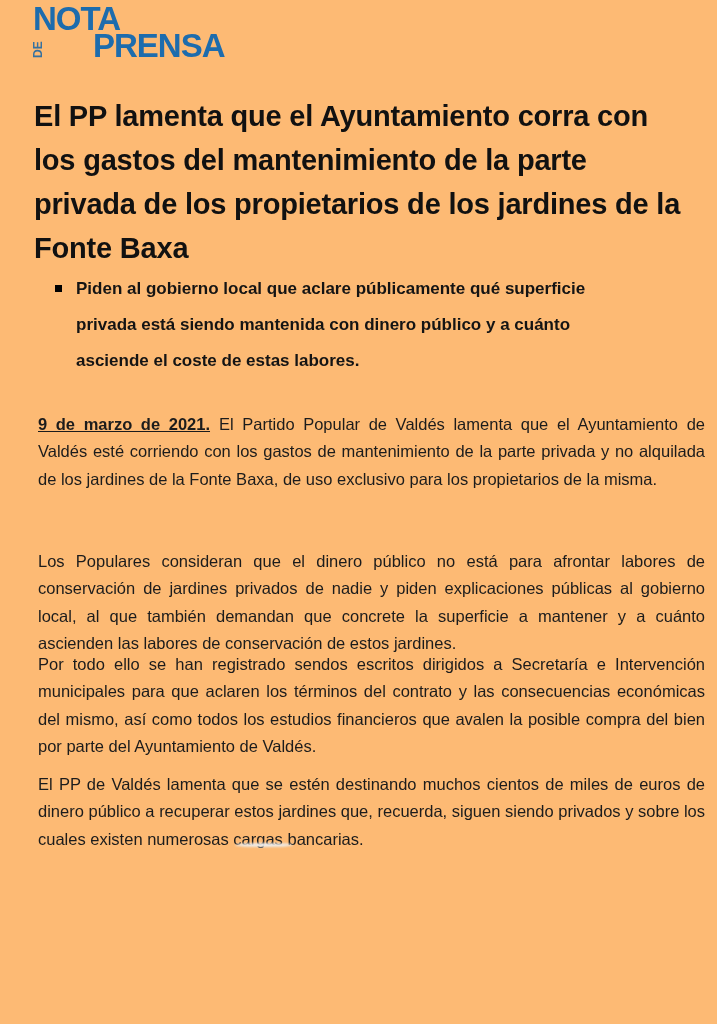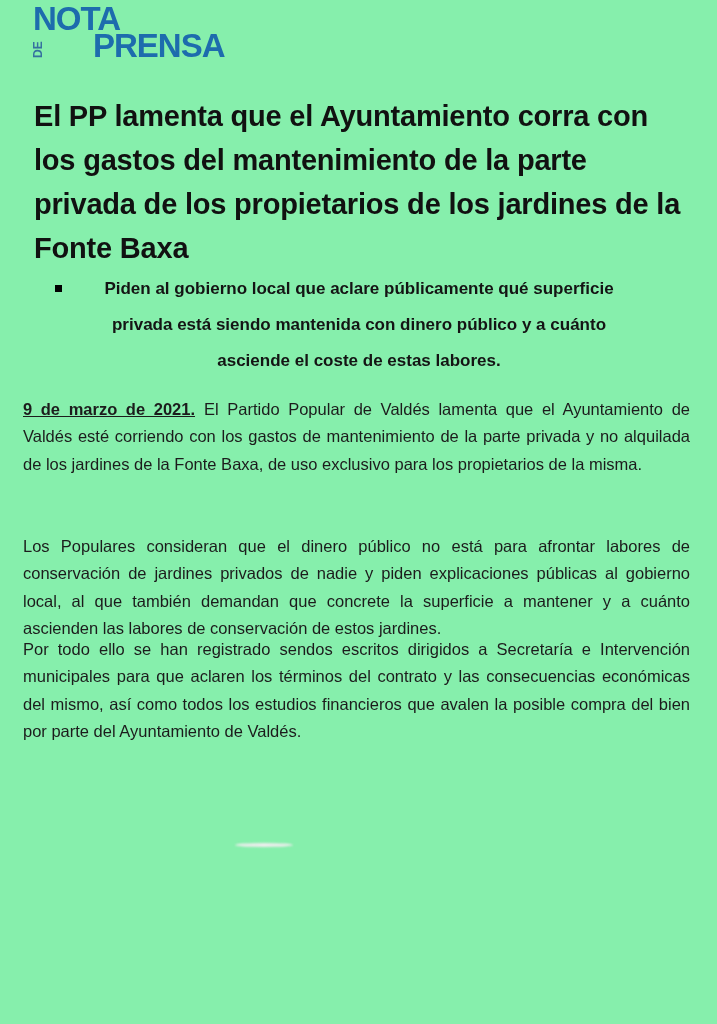--- a/index.html
+++ b/index.html
@@ -3,21 +3,21 @@
 <meta charset="utf-8">
 <style>
   html, body { margin: 0; padding: 0; background: #ffffff; }
   body {
     width: 717px; height: 1024px;
     font-family: "Liberation Sans", sans-serif;
     position: relative;
     overflow: hidden;
     color: #1c1c1c;
   }
-  .page { position: absolute; inset: 0; background: #86efac; }
+  .page { position: absolute; inset: 0; background: #fdba74; }
 
   
   .np-logo { position: absolute; left: 33px; top: 5px; user-select: none; }
   .np-line1 {
     font-size: 33px; font-weight: bold; letter-spacing: -1px;
     color: #1d6cad; line-height: 27px;
   }
   .np-row2 { display: flex; align-items: center; height: 27px; }
   .np-de {
     writing-mode: vertical-rl; transform: rotate(180deg);
@@ -44,27 +44,27 @@
   .bullet-item {
     position: absolute; left: 55px; top: 271px; width: 600px;
     display: flex; align-items: flex-start;
   }
   .bullet-marker {
     width: 7px; height: 7px; background: #000;
     margin-top: 14px; margin-right: 14px; flex: none;
   }
   .bullet-text {
     margin: 0; font-size: 17px; font-weight: bold;
-    line-height: 36px; color: #141414; width: 566px; text-align: center;
+    line-height: 36px; color: #141414; width: 566px;
   }
 
   
   .para {
     position: absolute; left: 23px; width: 667px;
-    margin: 0; font-size: 16.5px; line-height: 27.3px;
+    margin: 15px; font-size: 16.5px; line-height: 27.3px;
     text-align: justify; color: #1c1c1c;
   }
   .para-1 { top: 396px; }
   .para-2 { top: 533px; }
   .para-3 { top: 636px; }
   .para-4 { top: 756px; }
   .date {
     font-weight: bold; text-decoration: underline;
     padding-right: 9px;
   }
@@ -96,16 +96,17 @@
     <span class="bullet-marker"></span>
     <p class="bullet-text">Piden al gobierno local que aclare públicamente qué superficie privada está siendo mantenida con dinero público y a cuánto asciende el coste de estas labores.</p>
   </div>
 
   <p class="para para-1"><span class="date">9 de marzo de 2021.</span><span>El Partido Popular de Valdés lamenta que el Ayuntamiento de Valdés esté corriendo con los gastos de mantenimiento de la parte privada y no alquilada de los jardines de la Fonte Baxa, de uso exclusivo para los propietarios de la misma.</span></p>
 
   <p class="para para-2">Los Populares consideran que el dinero público no está para afrontar labores de conservación de jardines privados de nadie y piden explicaciones públicas al gobierno local, al que también demandan que concrete la superficie a mantener y a cuánto ascienden las labores de conservación de estos jardines.</p>
 
   <p class="para para-3">Por todo ello se han registrado sendos escritos dirigidos a Secretaría e Intervención municipales para que aclaren los términos del contrato y las consecuencias económicas del mismo, así como todos los estudios financieros que avalen la posible compra del bien por parte del Ayuntamiento de Valdés.</p>
 
+  <p class="para para-4">El PP de Valdés lamenta que se estén destinando muchos cientos de miles de euros de dinero público a recuperar estos jardines que, recuerda, siguen siendo privados y sobre los cuales existen numerosas cargas bancarias.</p>
 
   <div class="smudge"></div>
 
 </div>
 
 </body></html>

